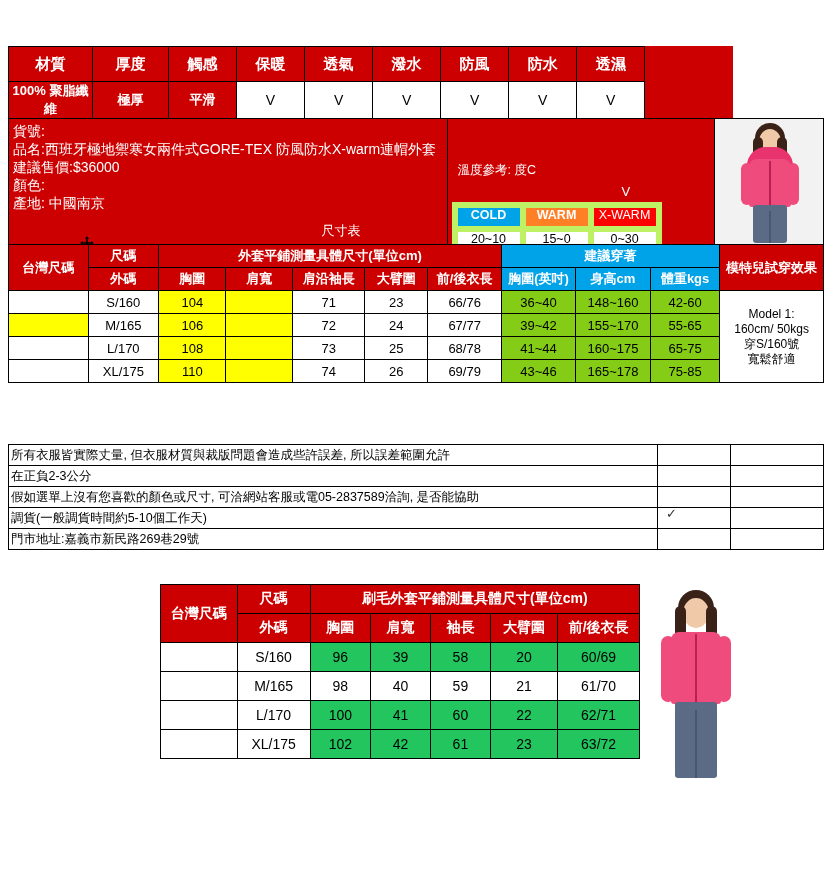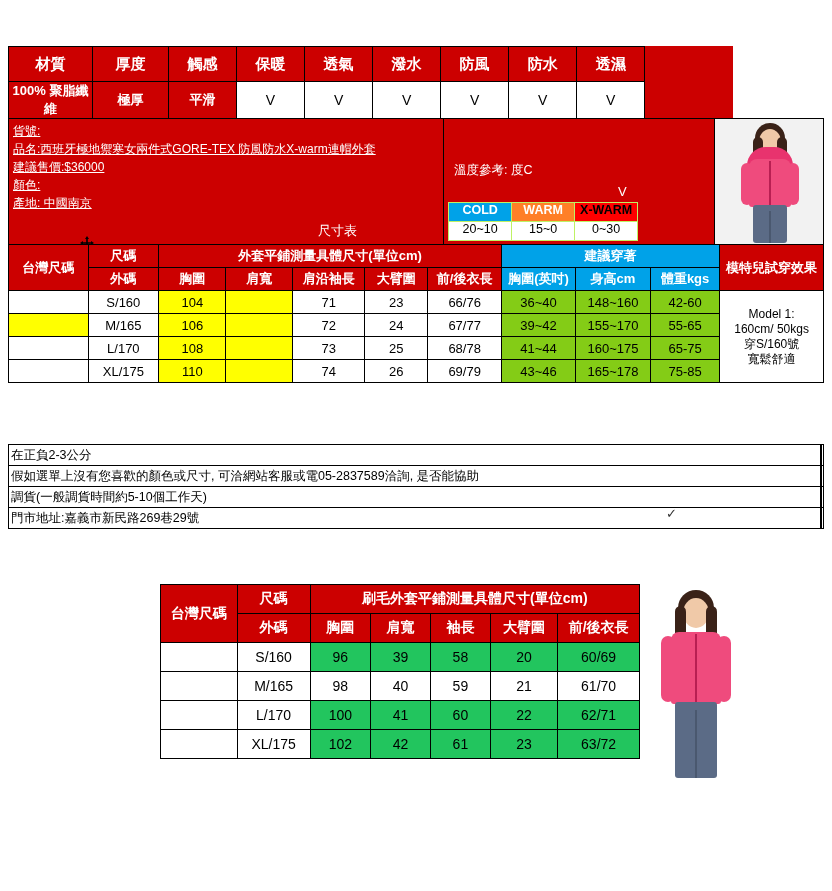--- a/index.html
+++ b/index.html
@@ -15,32 +15,32 @@
   .feat .hdr{background:#cc0000;color:#ffffff;font-weight:bold;font-size:15px;height:34px;}
   .feat .lbl{background:#cc0000;color:#ffffff;font-weight:bold;font-size:13px;}
   .feat .white{background:#ffffff;color:#000;}
   .feat .blank{background:#cc0000;border:1px solid #cc0000;}
   .feat .noborder{border:none;background:#fff;}
 
   
   .infoblk{position:absolute;left:8px;top:118px;width:816px;height:126px;}
   .infoTbl{width:816px;height:126px;}
   .infoTbl td{vertical-align:top;}
-  .infoCellL{background:#cc0000;color:#ffffff;font-size:12px;padding:3px 4px 0 4px;line-height:18px;white-space:nowrap;text-decoration:underline;}
+  .infoCellL{background:#cc0000;color:#ffffff;font-size:14px;padding:3px 4px 0 4px;line-height:18px;white-space:nowrap;}
   .infoCellM{background:#cc0000;color:#ffffff;font-size:12.5px;padding:3px 4px;position:relative;}
   .imgcell{background:#ffffff;width:108px;padding:0;}
 
   .tempwrap{position:relative;height:100%;}
   .tempRef{position:absolute;left:6px;top:40px;font-size:12.5px;color:#fff;}
   .vmark{position:absolute;left:170px;top:62px;color:#ffffff;font-size:13px;}
   .tempTbl{position:absolute;left:0px;top:80px;border-collapse:collapse;}
-  .tempTbl td{border:1px solid #bef264;font-size:12.5px;text-align:center;height:18px;}
+  .tempTbl td{border:6px solid #bef264;font-size:12.5px;text-align:center;height:18px;}
   .tCold{background:#00a2e8;color:#ffffff;width:62px;font-weight:bold;}
   .tWarm{background:#ff7f27;color:#ffffff;width:62px;font-weight:bold;}
-  .tX{background:#ff0000;color:#000000;width:62px;font-weight:bold;}
+  .tX{background:#ff0000;color:#ffffff;width:62px;font-weight:normal;}
   .tVal{background:#ffffff;color:#000;}
   .sizelabel{position:absolute;left:-130px;top:100px;color:#ffffff;font-size:13px;}
 
   
   .model{position:relative;width:108px;height:126px;overflow:hidden;background:#ffffff;}
   .m-bg{position:absolute;inset:0;background:#f2f2f2;}
   .m-head{position:absolute;left:44px;top:10px;width:22px;height:26px;border-radius:50%;background:#f0c9a8;}
   .m-hair{position:absolute;left:40px;top:4px;width:30px;height:24px;border-radius:16px 16px 8px 8px;background:#3a2218;}
   .m-hair2{position:absolute;left:38px;top:18px;width:10px;height:26px;border-radius:6px;background:#3a2218;}
   .m-hair3{position:absolute;left:62px;top:18px;width:10px;height:26px;border-radius:6px;background:#3a2218;}
@@ -261,20 +261,25 @@
       <td class="white">69/79</td>
       <td class="lblue">43~46</td>
       <td class="lblue">165~178</td>
       <td class="lblue">75-85</td>
     </tr>
   </tbody>
     </table>
 
   <table class="notesTbl">
     <tbody>
+        <tr>
+      <td class="note" colspan="9" style="width:660px">所有衣服皆實際丈量, 但衣服材質與裁版問題會造成些許誤差, 所以誤差範圍允許</td>
+      <td style="width:72px"></td>
+      <td style="width:92px"></td>
+    </tr>
     <tr>
       <td class="note" colspan="9">在正負2-3公分</td>
       <td></td>
       <td></td>
     </tr>
     <tr>
       <td class="note" colspan="9">假如選單上沒有您喜歡的顏色或尺寸, 可洽網站客服或電05-2837589洽詢, 是否能協助</td>
       <td></td>
       <td></td>
     </tr>

